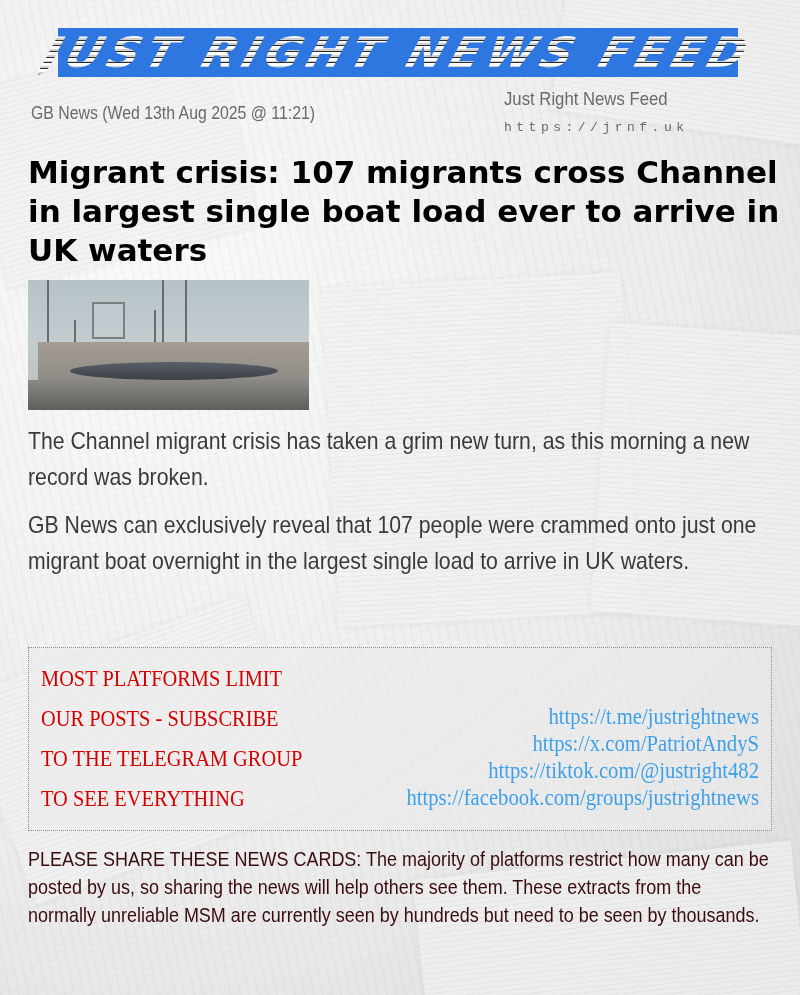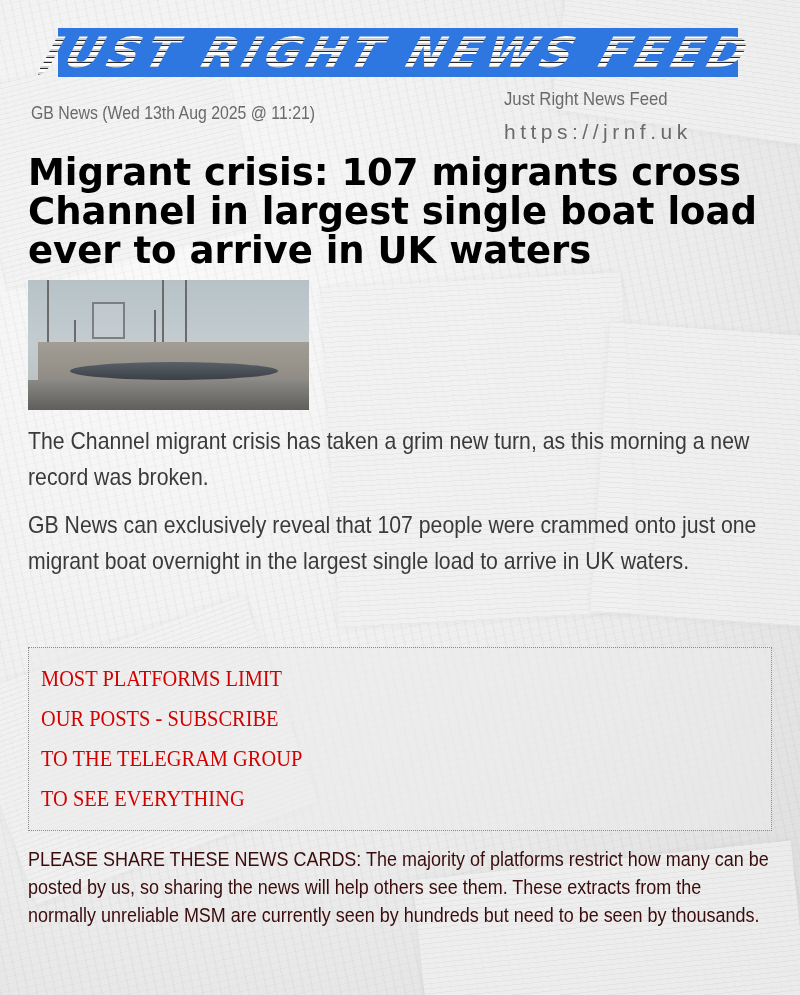--- a/index.html
+++ b/index.html
@@ -48,28 +48,29 @@
       white-space: nowrap;
     }
     .brand-name {
       position: absolute; left: 504px; top: 88px;
       font-size: 19px; color: #6a6a6a;
       transform: scaleX(0.88); transform-origin: left center;
       white-space: nowrap;
     }
     .brand-url {
       position: absolute; left: 504px; top: 120px;
-      font-size: 21px; color: #6a6a6a; letter-spacing: 4.5px;
+      font-size: 13px; color: #6a6a6a; letter-spacing: 4.5px;
       white-space: nowrap;
+      font-family: Liberation Mono, monospace;
     }
 
     .headline {
       position: absolute; left: 28px; top: 153px; width: 760px;
       font-family: "DejaVu Sans", sans-serif;
-      font-weight: bold; font-size: 37px; line-height: 39px;
+      font-weight: bold; font-size: 31px; line-height: 39px;
       color: #000;
     }
 
     .hero-image {
       position: absolute; left: 28px; top: 280px; width: 281px; height: 130px;
       overflow: hidden;
       background: linear-gradient(180deg, #b7c2c7 0%, #c3cdd0 50%, #b5b9b8 100%);
     }
     .hero-image .wall {
       position: absolute; left: 10px; right: 0; top: 62px; height: 40px;
@@ -162,15 +163,21 @@
 </div>
 
 <p class="body-text p1">The Channel migrant crisis has taken a grim new turn, as this morning a new record was broken.</p>
 <p class="body-text p2">GB News can exclusively reveal that 107 people were crammed onto just one migrant boat overnight in the largest single load to arrive in UK waters.</p>
 
 <div class="promo-box">
   <div class="promo-line" style="top:17px;">MOST PLATFORMS LIMIT</div>
   <div class="promo-line" style="top:57px;">OUR POSTS - SUBSCRIBE</div>
   <div class="promo-line" style="top:97px;">TO THE TELEGRAM GROUP</div>
   <div class="promo-line" style="top:137px;">TO SEE EVERYTHING</div>
+  <div class="links">
+    <a class="link">https://t.me/justrightnews</a>
+    <a class="link">https://x.com/PatriotAndyS</a>
+    <a class="link">https://tiktok.com/@justright482</a>
+    <a class="link">https://facebook.com/groups/justrightnews</a>
+  </div>
 </div>
 
 <p class="share-note">PLEASE SHARE THESE NEWS CARDS: The majority of platforms restrict how many can be posted by us, so sharing the news will help others see them. These extracts from the normally unreliable MSM are currently seen by hundreds but need to be seen by thousands.</p>
 
 </body></html>

